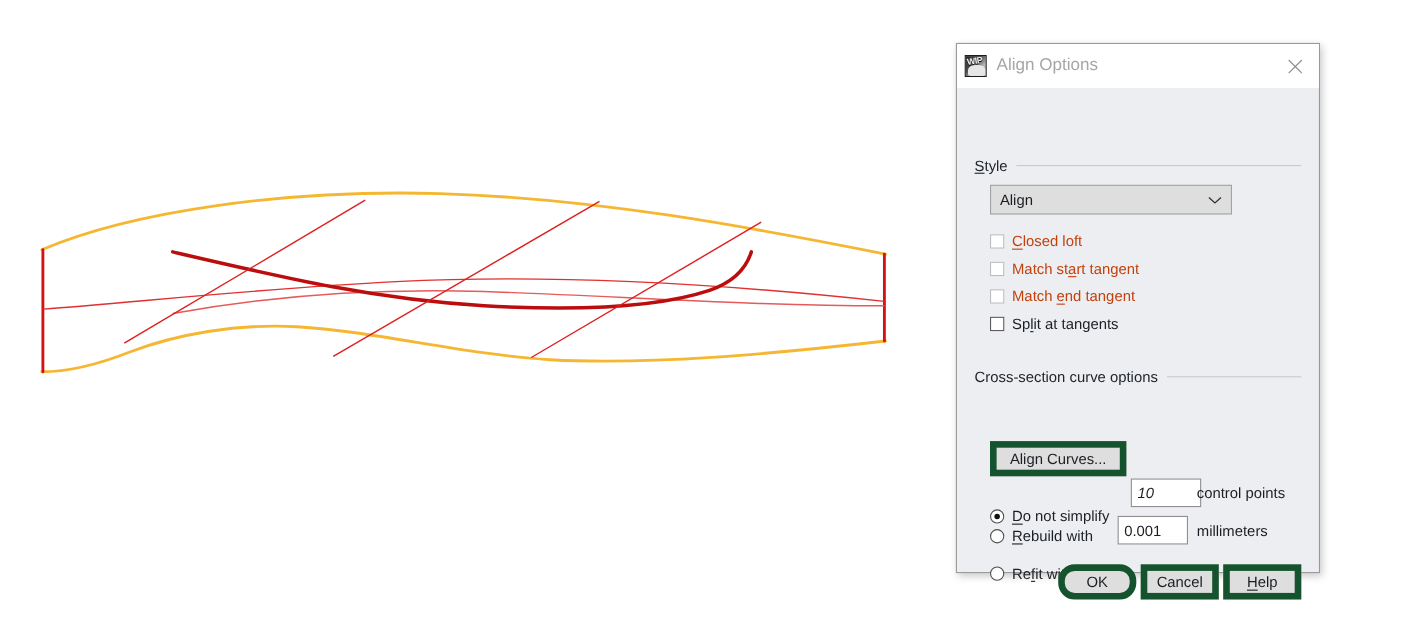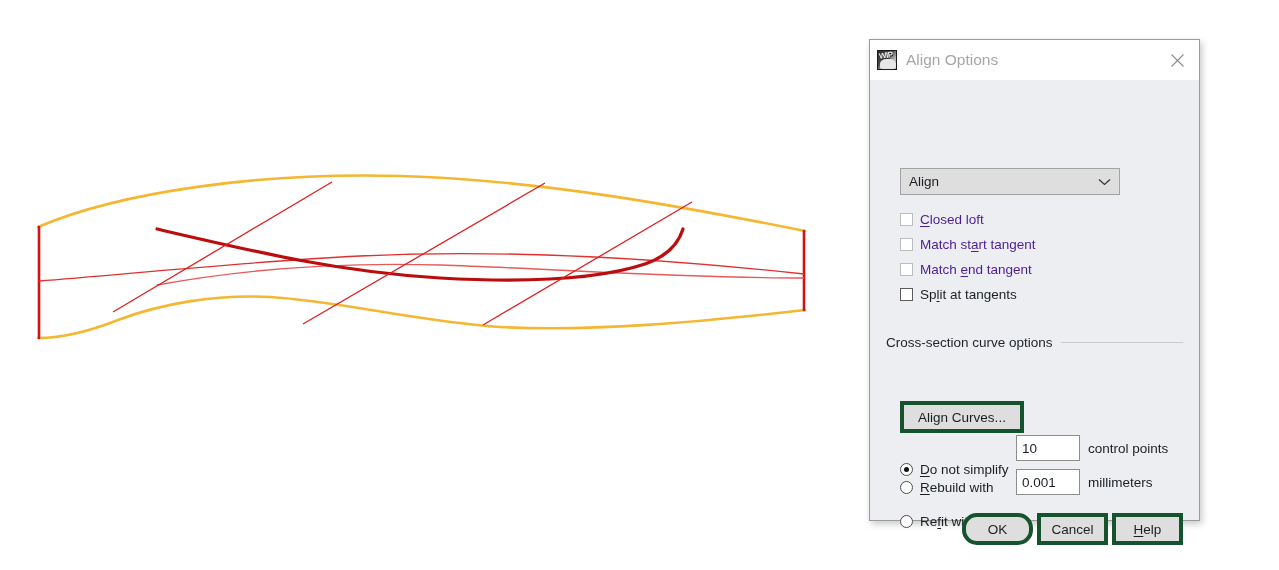--- a/index.html
+++ b/index.html
@@ -149,27 +149,27 @@
   }
   .cbbox {
     width: 13px; height: 13px;
     box-sizing: border-box;
     background: #ffffff;
     border: 1px solid #5c5c5c;
     margin-right: 7px;
     flex: 0 0 auto;
   }
   .cbrow.disabled .cbbox { border-color: #bdbdbd; }
-  .cbrow.disabled .cblabel { color: #4c1d95; text-align: center; }
+  .cbrow.disabled .cblabel { color: #c2410c; text-align: center; }
   .cblabel { color: #1b1f23; white-space: nowrap; }
 
   
   .btn {
     background: #dedede;
-    border: 4px solid #14532d;
+    border: 6px solid #14532d;
     box-sizing: border-box;
     font-size: 13.5px;
     color: #1b1f23;
     font-family: "Liberation Sans", sans-serif;
     display: flex;
     align-items: center;
     justify-content: center;
     cursor: default;
   }
   #align-curves-btn {
@@ -274,20 +274,24 @@
     <div class="close-btn">
       <svg width="13" height="13" viewBox="0 0 13 13">
         <line x1="0.5" y1="0.5" x2="12.5" y2="12.5" stroke="#8d8d8d" stroke-width="1.1"></line>
         <line x1="12.5" y1="0.5" x2="0.5" y2="12.5" stroke="#8d8d8d" stroke-width="1.1"></line>
       </svg>
     </div>
   </div>
 
   <div class="dialog-body">
 
+    <div class="group-header" style="top:63px;">
+      <span class="gh-label"><span class="u">S</span>tyle</span>
+      <span class="gh-rule"></span>
+    </div>
 
     <div class="combo">
       <span class="combo-val">Align</span>
       <span class="chev">
         <svg width="13" height="8" viewBox="0 0 13 8">
           <polyline points="1,1.5 6.5,6.5 12,1.5" fill="none" stroke="#333" stroke-width="1.2"></polyline>
         </svg>
       </span>
     </div>
 
@@ -321,21 +325,21 @@
     <div class="rdrow checked" style="top:382px;">
       <span class="rdcircle"></span>
       <span class="rdlabel"><span class="u">D</span>o not simplify</span>
     </div>
 
     <div class="rdrow" style="top:400px;">
       <span class="rdcircle"></span>
       <span class="rdlabel"><span class="u">R</span>ebuild with</span>
     </div>
 
-    <div class="txtinput" style="left:146px; top:355px;">10</div>
+    <div class="txtinput" style="left:158px; top:355px;font-style:italic;">10</div>
     <div class="unit-label" style="left:218px; top:361px;">control points</div>
 
     <div class="rdrow" style="top:434px;">
       <span class="rdcircle"></span>
       <span class="rdlabel">Re<span class="u">f</span>it within</span>
     </div>
 
     <div class="txtinput" style="left:146px; top:389px;">0.001</div>
     <div class="unit-label" style="left:218px; top:395px;">millimeters</div>
 

